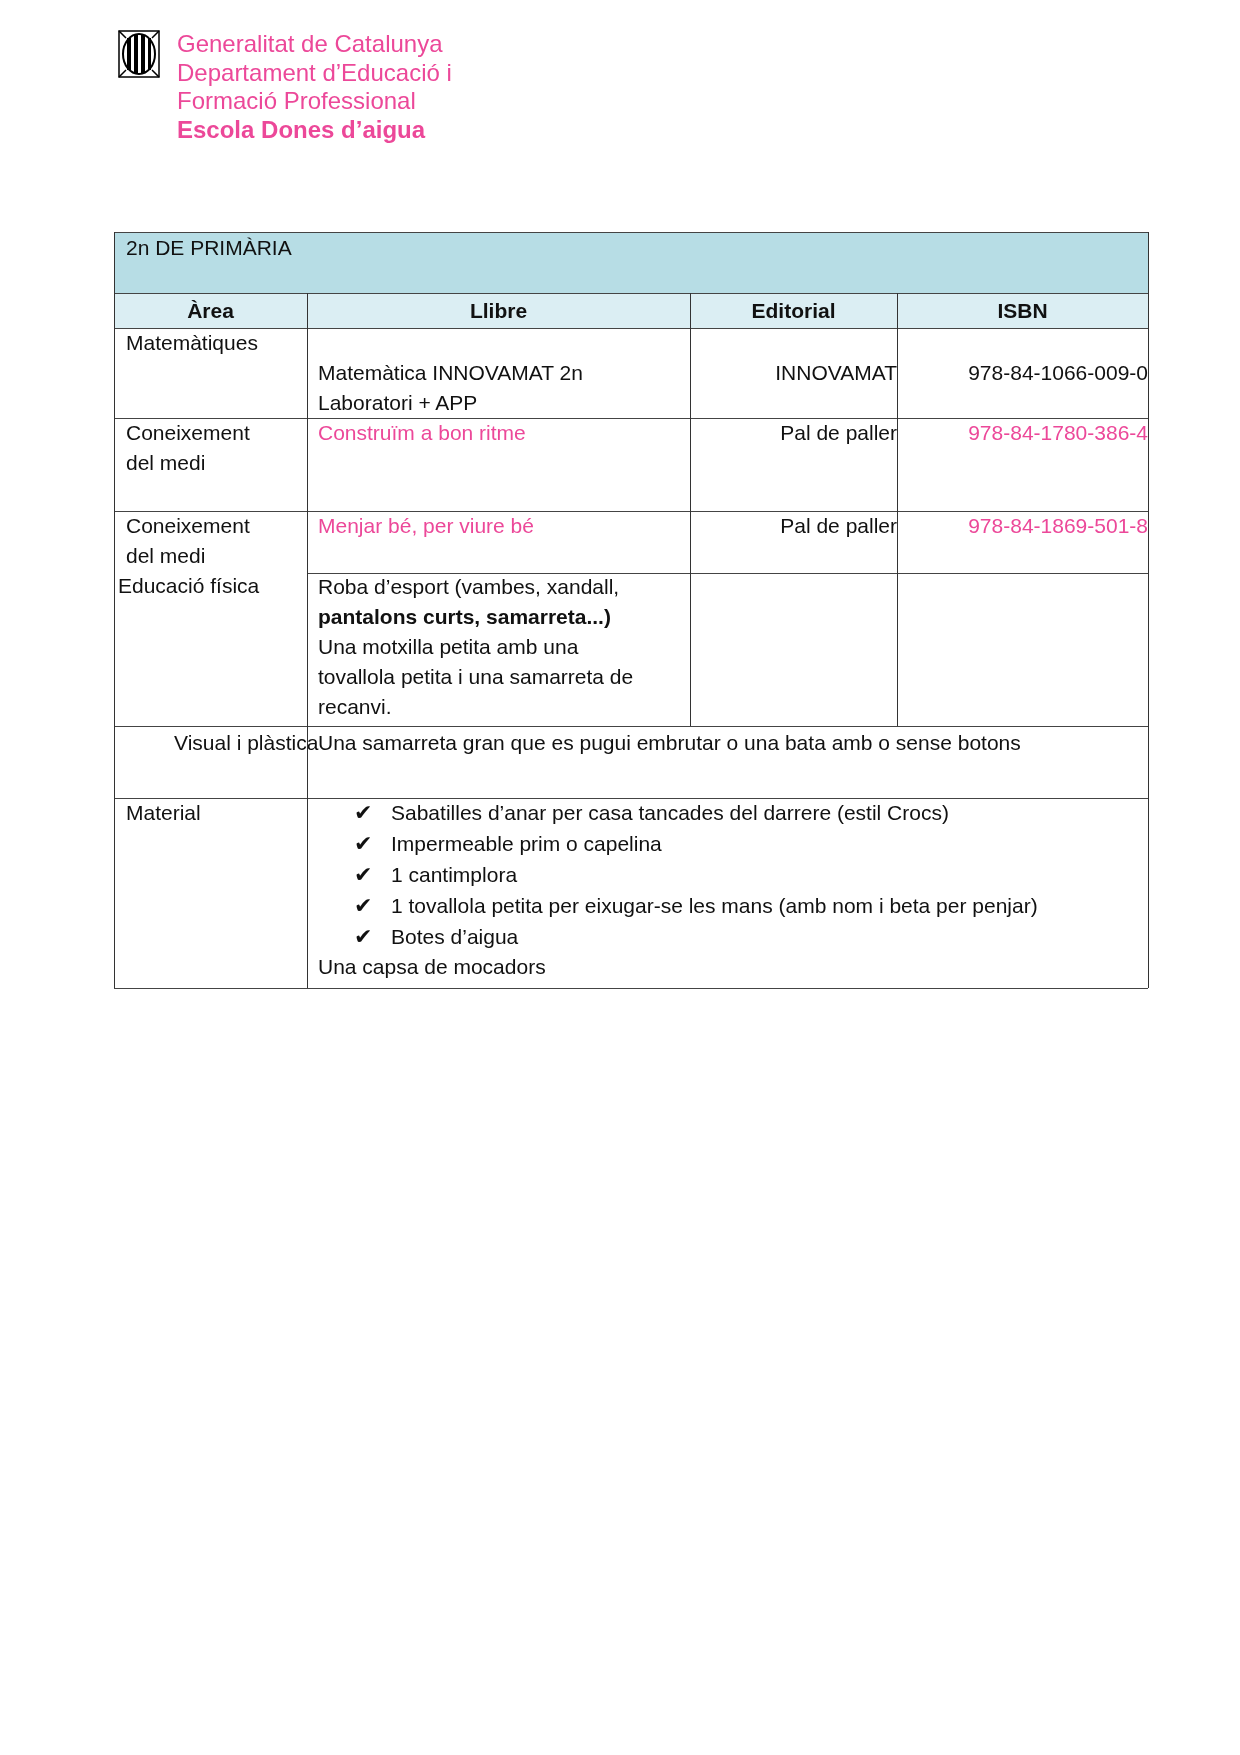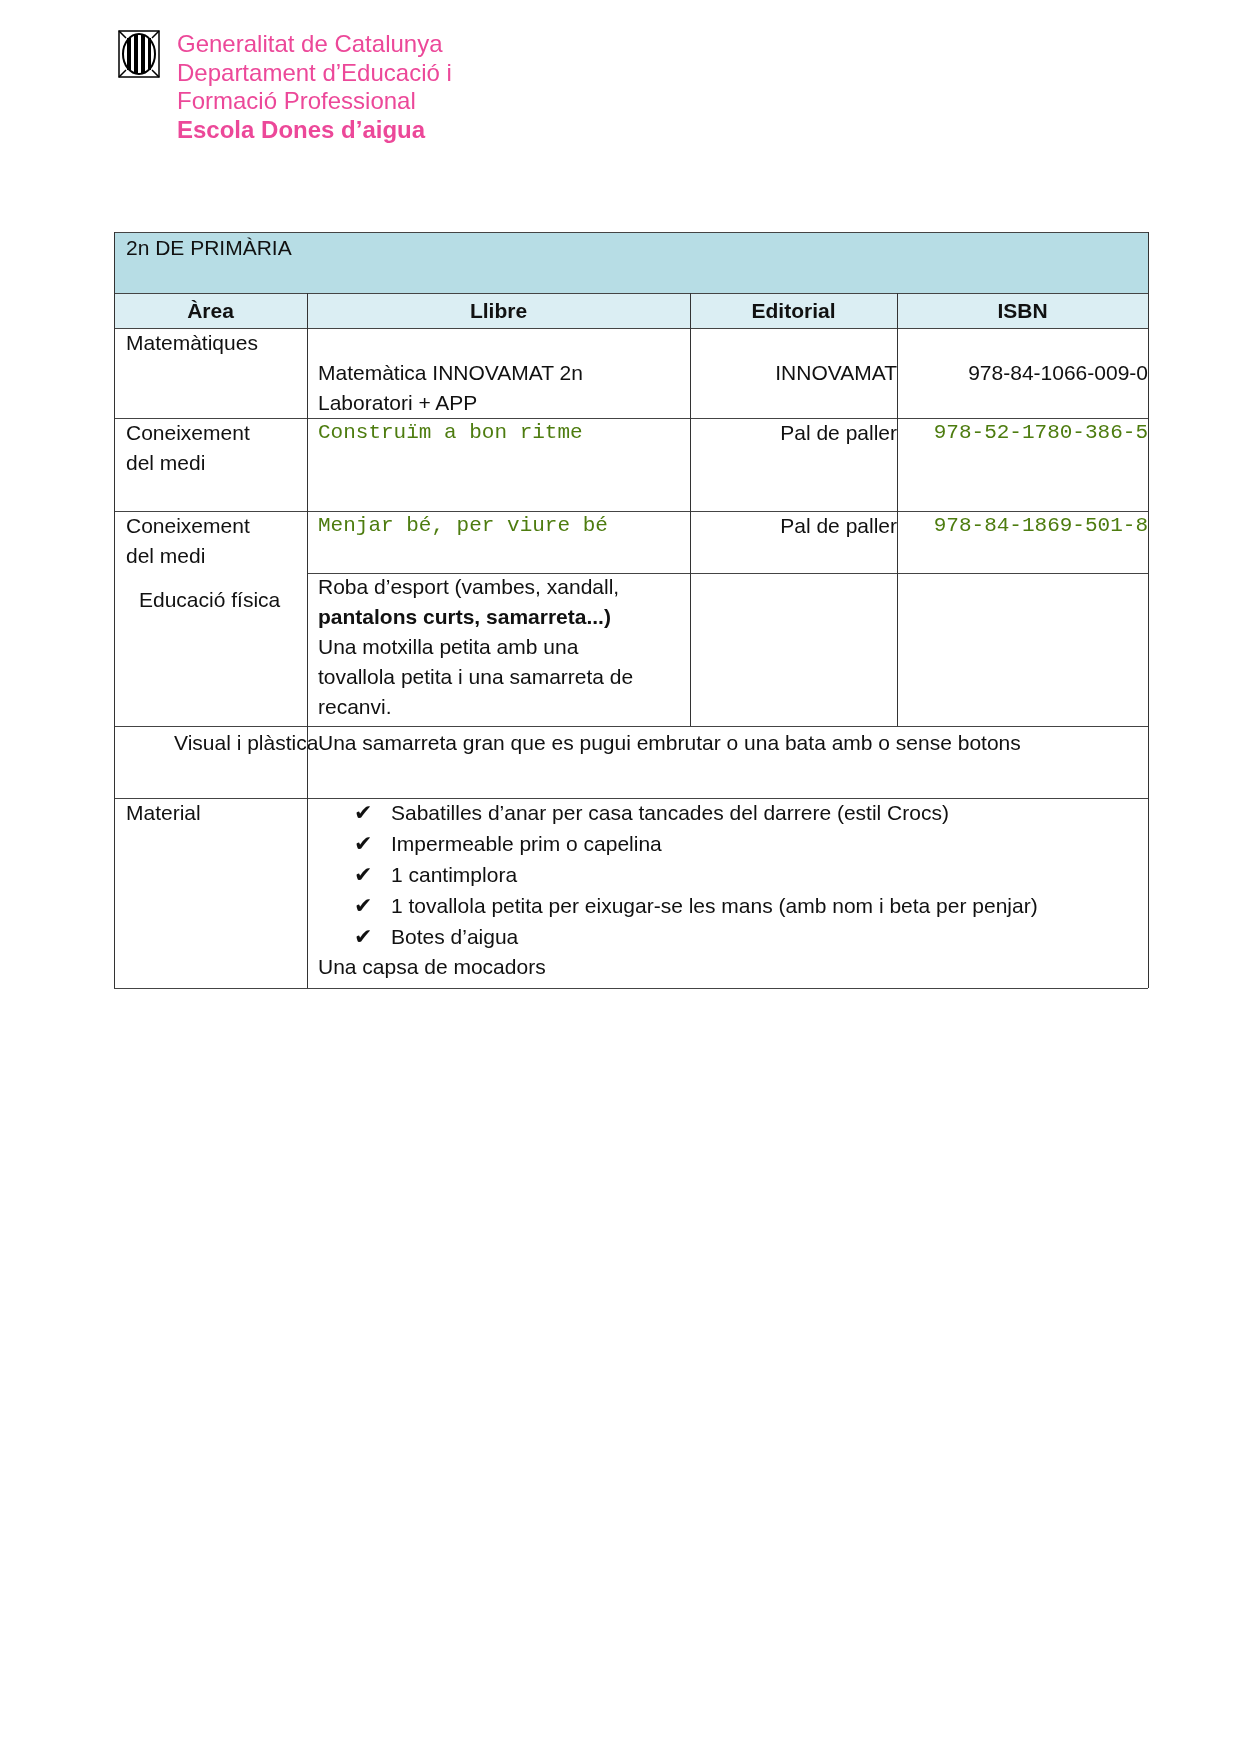--- a/index.html
+++ b/index.html
@@ -17,21 +17,21 @@
       font-family: "Liberation Sans", sans-serif; font-size: 21px;
       color: #111;
     }
     .line-h { position: absolute; height: 0; border-top: 1.5px solid #444; }
     .line-v { position: absolute; width: 0; border-left: 1.5px solid #333; }
     .title-band { position: absolute; left: 0; top: 0; width: 1034px; height: 61px; background: #b7dde5; }
     .head-band { position: absolute; left: 0; top: 61px; width: 1034px; height: 35px; background: #dbeef3; }
     .title-text { position: absolute; left: 12px; top: 4px; font-weight: normal; font-size: 21px; }
     .th { position: absolute; top: 61px; height: 35px; line-height: 36px; text-align: center; font-weight: bold; }
     .txt { position: absolute; line-height: 30.5px; white-space: nowrap; }
-    .gray { color: #4d7c0f; font-family: Liberation Mono, monospace; }
+    .gray { color: #ec4899; }
     .center { text-align: right; }
     .check { display: inline-block; width: 37px; font-size: 22px; }
   </style>
 </head>
 <body>
 
 <div class="logo">
   <svg width="42" height="48" viewBox="0 0 42 48">
     <rect x="1" y="1" width="40" height="46" fill="none" stroke="#000" stroke-width="1.5"></rect>
     <path d="M1 1 L8 8 M41 1 L34 8 M1 47 L8 40 M41 47 L34 40" stroke="#000" stroke-width="1.5"></path>
@@ -65,27 +65,27 @@
     <div class="txt" style="left:204px;top:156px;">Laboratori + APP</div>
     <div class="txt center" style="left:576px;width:207px;top:126px;">INNOVAMAT</div>
     <div class="txt center" style="left:783px;width:251px;top:126px;">978-84-1066-009-0</div>
   </div>
 
   <div>
     <div class="txt" style="left:12px;top:186px;">Coneixement</div>
     <div class="txt" style="left:12px;top:216px;">del medi</div>
     <div class="txt gray" style="left:204px;top:186px;">Construïm a bon ritme</div>
     <div class="txt center" style="left:576px;width:207px;top:186px;">Pal de paller</div>
-    <div class="txt center gray" style="left:783px;width:251px;top:186px;">978-52-1780-386-5</div>
+    <div class="txt center gray" style="left:783px;width:251px;top:186px;">978-84-1780-386-4</div>
   </div>
 
   <div>
     <div class="txt" style="left:12px;top:279px;">Coneixement</div>
     <div class="txt" style="left:12px;top:309px;">del medi</div>
-    <div class="txt" style="left:25px;top:339px;margin-top:14px;">Educació física</div>
+    <div class="txt" style="left:4px;top:339px;">Educació física</div>
 
     <div class="txt gray" style="left:204px;top:279px;">Menjar bé, per viure bé</div>
     <div class="txt center" style="left:576px;width:207px;top:279px;">Pal de paller</div>
     <div class="txt center gray" style="left:783px;width:251px;top:279px;">978-84-1869-501-8</div>
 
     <div class="txt" style="left:204px;top:340px;">Roba d’esport (vambes, xandall,</div>
     <div class="txt" style="left:204px;top:370px;font-weight:bold;">pantalons curts, samarreta...)</div>
     <div class="txt" style="left:204px;top:400px;">Una motxilla petita amb una</div>
     <div class="txt" style="left:204px;top:430px;">tovallola petita i una samarreta de</div>
     <div class="txt" style="left:204px;top:460px;">recanvi.</div>

